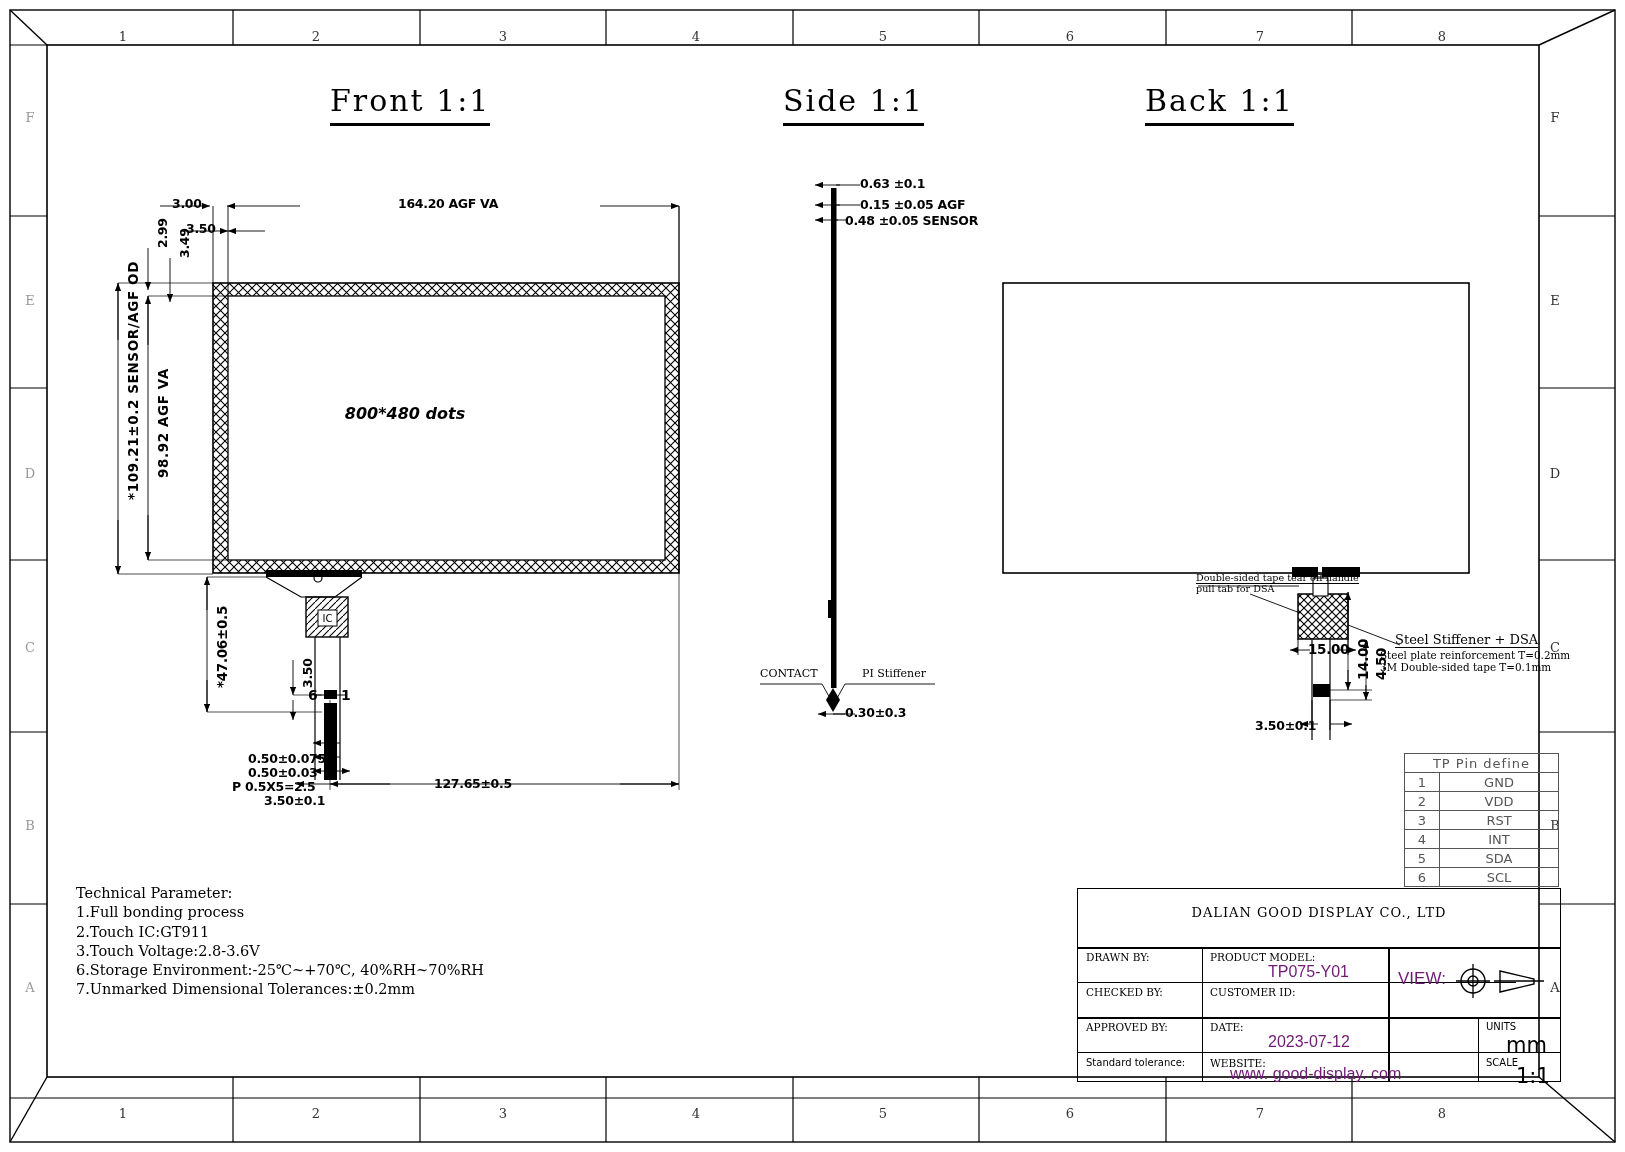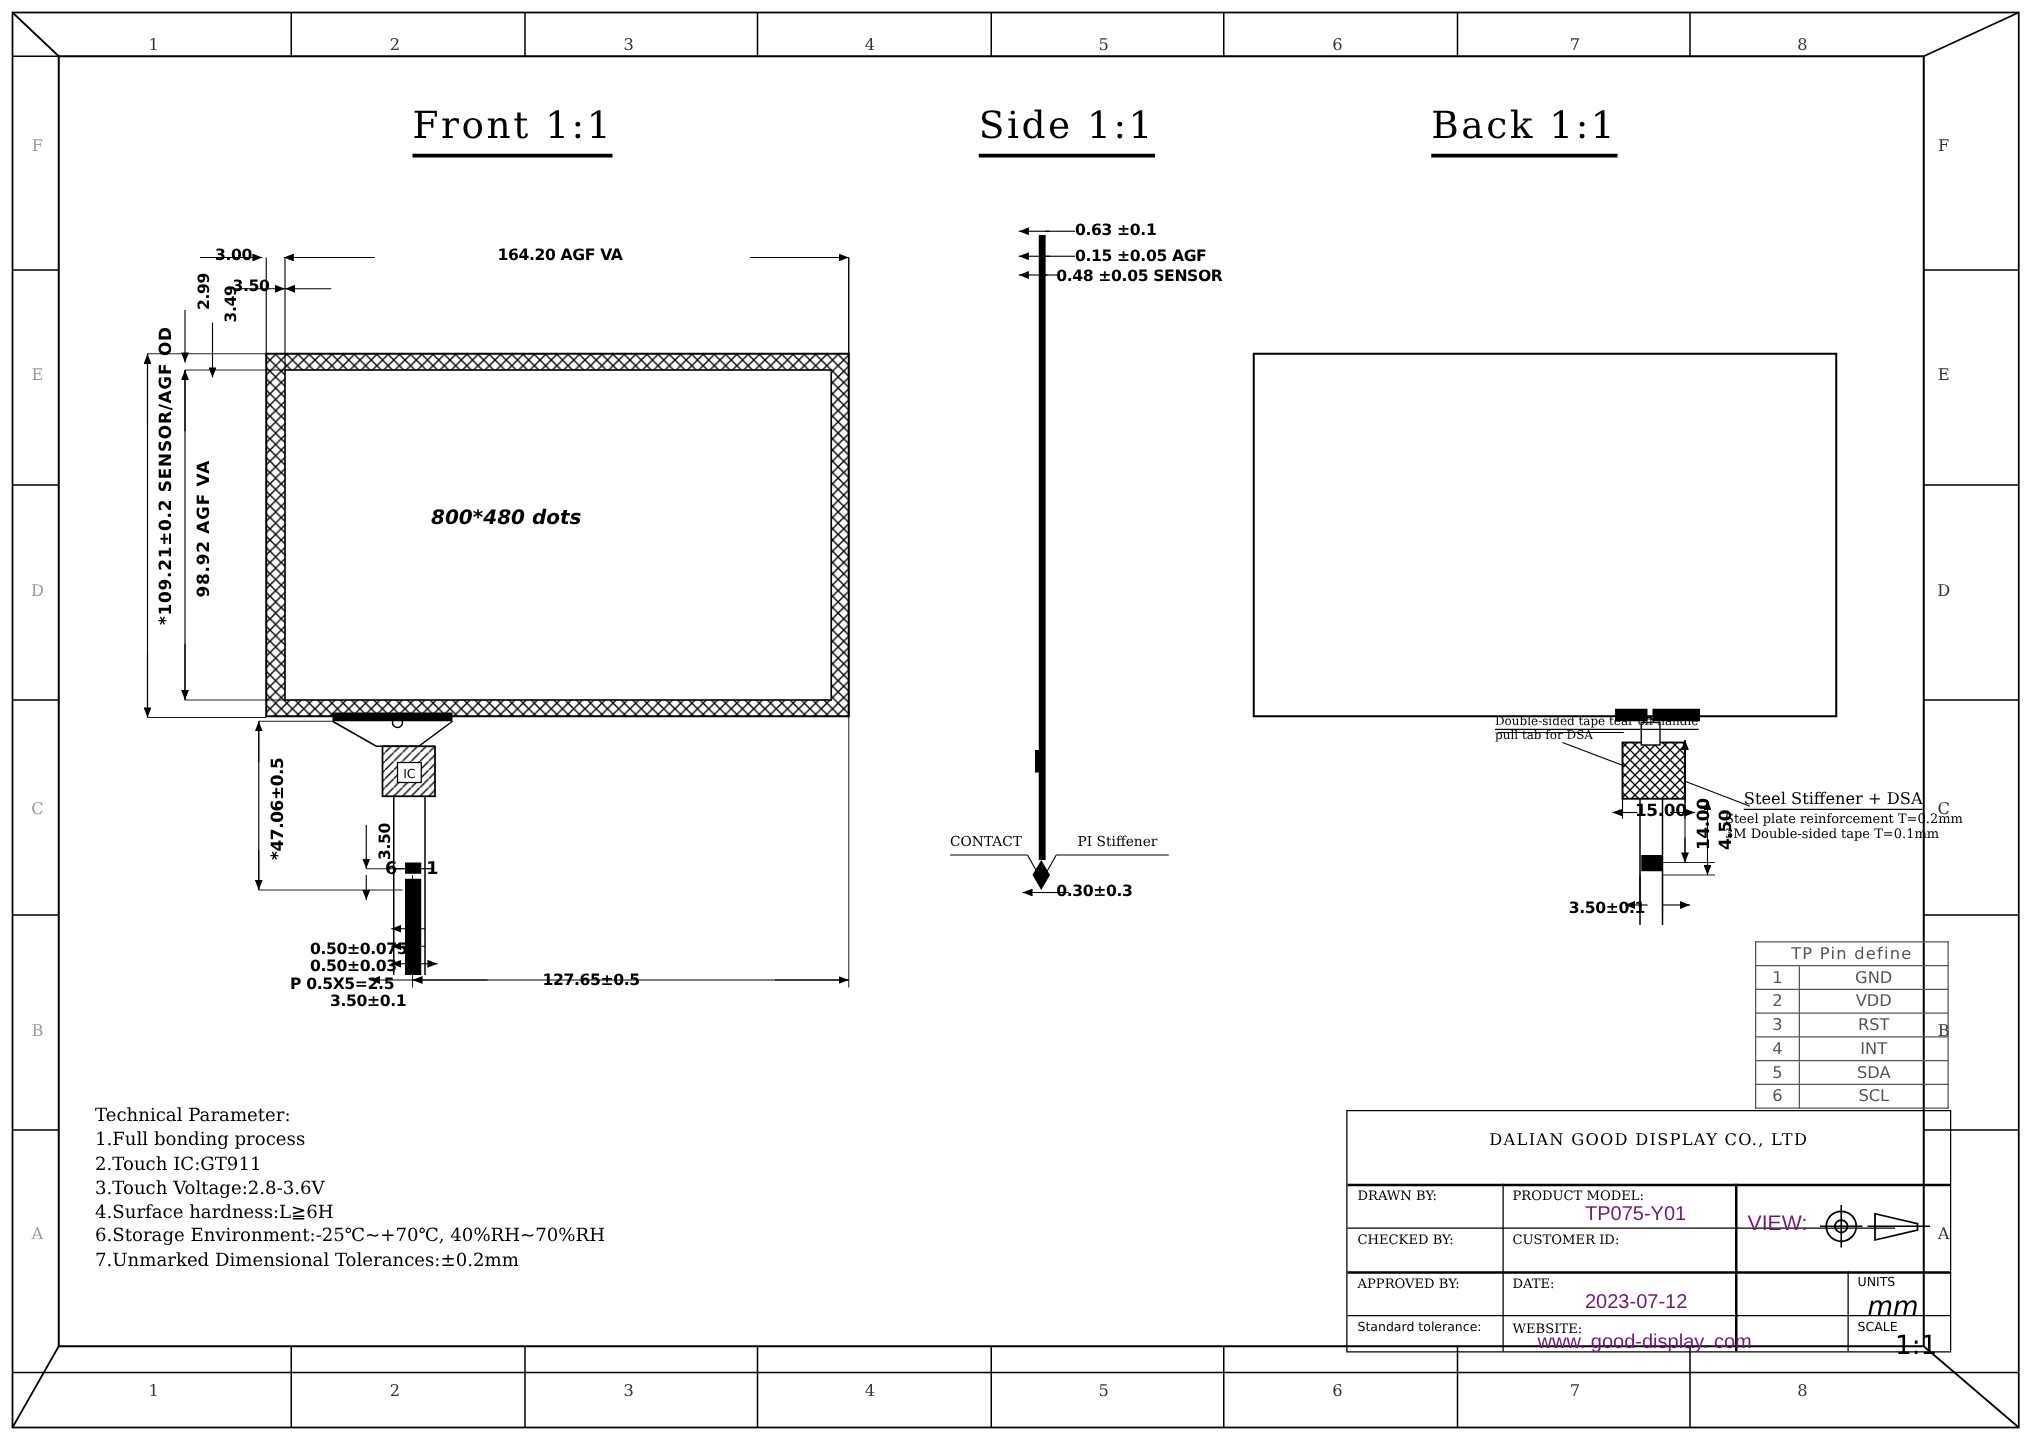--- a/index.html
+++ b/index.html
@@ -327,21 +327,20 @@
   <div class="dim" style="left:1308px;top:641px;font-size:13.5px;">15.00</div>
   <div class="dimv" style="left:1355px;top:680px;font-size:13.5px;">14.00</div>
   <div class="dimv" style="left:1373px;top:680px;font-size:13.5px;">4.50</div>
   <div class="dim" style="left:1255px;top:718px;">3.50±0.1</div>
 
   <div id="tech">
     <div>Technical Parameter:</div>
     <div>1.Full bonding process</div>
     <div>2.Touch IC:GT911</div>
     <div>3.Touch Voltage:2.8-3.6V</div>
-    <div>4.Surface hardness:L≧6H</div>
     <div>6.Storage Environment:-25℃~+70℃, 40%RH~70%RH</div>
     <div>7.Unmarked Dimensional Tolerances:±0.2mm</div>
   </div>
 
   <table id="pintable">
     <tbody>
         <tr>
       <td class="hdr" colspan="2">TP  Pin  define</td>
     </tr>
     <tr>
@@ -404,18 +403,18 @@
     <svg style="left:378px;top:70px;" width="100" height="45">
       <circle cx="17" cy="22" r="12" fill="none" stroke="#000" stroke-width="1.4"></circle>
       <circle cx="17" cy="22" r="5" fill="none" stroke="#000" stroke-width="1.4"></circle>
       <line x1="0" y1="22" x2="34" y2="22" stroke="#000" stroke-width="1.3"></line>
       <line x1="17" y1="5" x2="17" y2="39" stroke="#000" stroke-width="1.3"></line>
       <polygon points="44,12 78,20 78,25 44,33" fill="none" stroke="#000" stroke-width="1.4"></polygon>
       <line x1="38" y1="22" x2="88" y2="22" stroke="#000" stroke-width="1.3"></line>
     </svg>
 
     <div class="lblsm" style="left:408px;top:132px;">UNITS</div>
-    <div class="valbig" style="left:416px;top:144px;font-style:italic;">mm</div>
+    <div class="valbig" style="left:428px;top:144px;">mm</div>
     <div class="lblsm" style="left:408px;top:168px;">SCALE</div>
     <div class="valbig" style="left:438px;top:175px;">1:1</div>
   </div>
 
 </div>
 
 </body></html>

